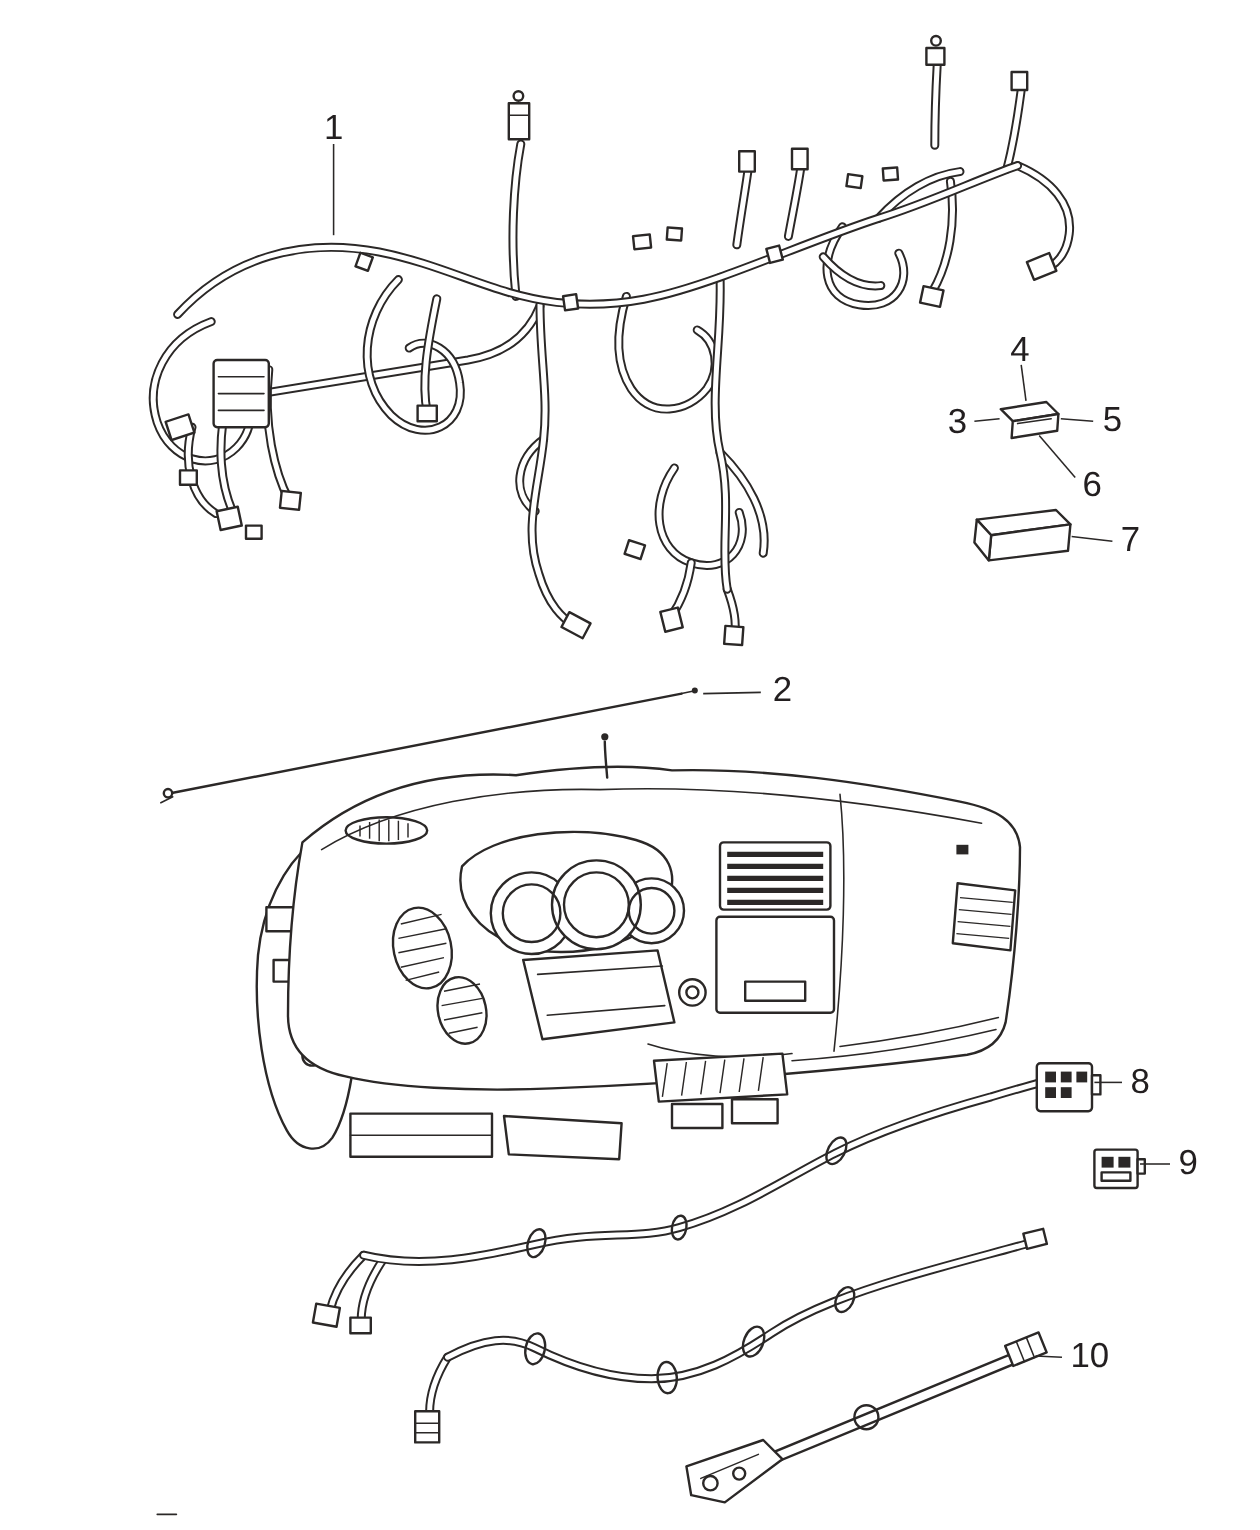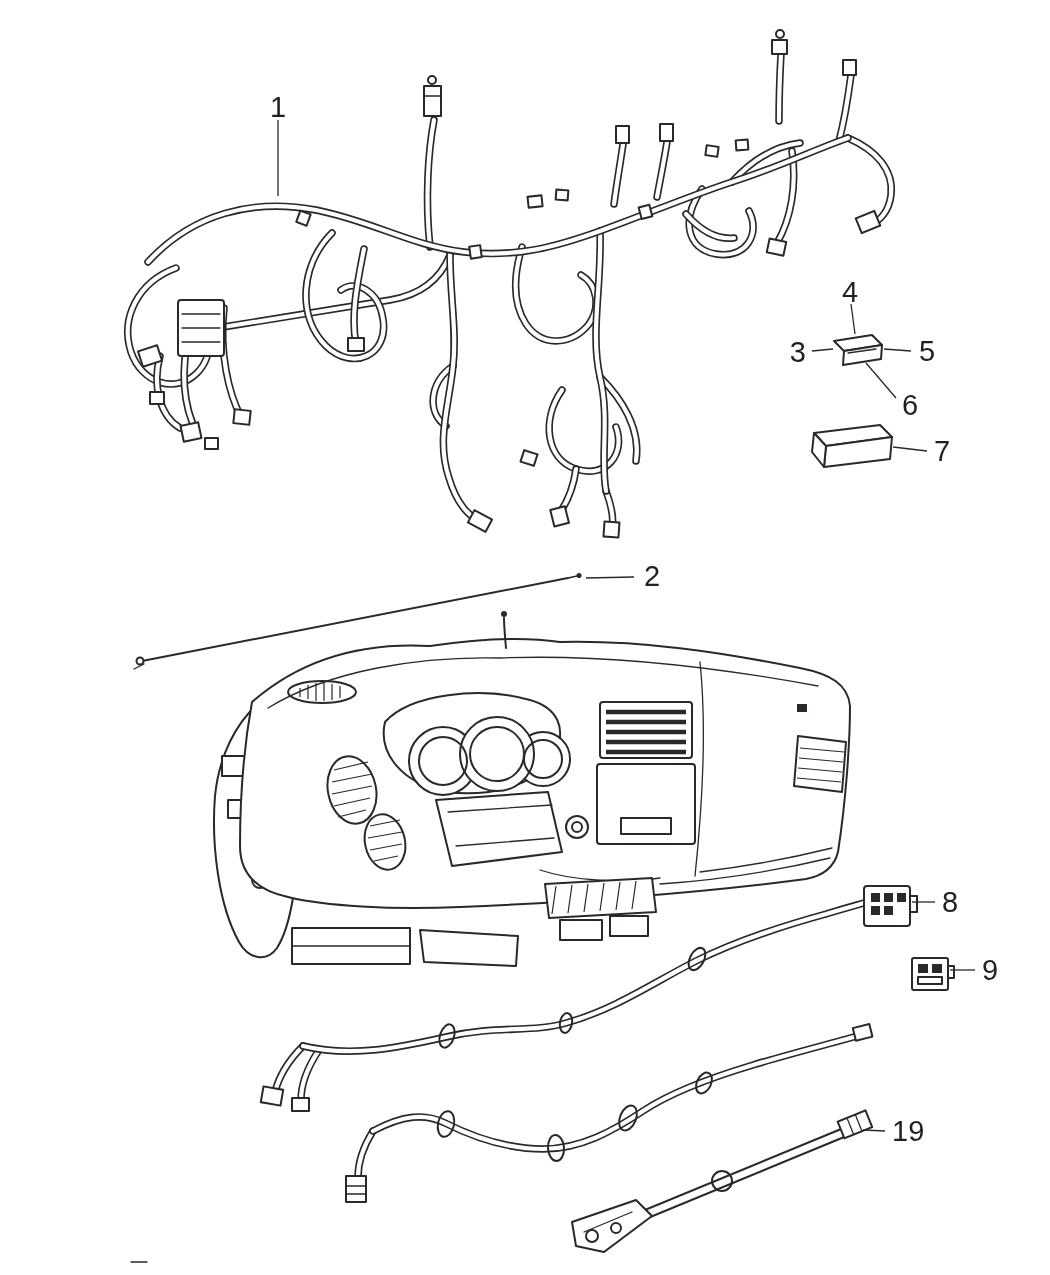--- a/index.html
+++ b/index.html
@@ -308,15 +308,15 @@
 
 <div class="callout cc" style="left:278px;top:107px;"><span>1</span></div>
 <div class="callout cl" style="left:644px;top:576px;"><span>2</span></div>
 <div class="callout cr" style="left:806px;top:352px;"><span>3</span></div>
 <div class="callout cc" style="left:850px;top:292px;"><span>4</span></div>
 <div class="callout cl" style="left:919px;top:351px;"><span>5</span></div>
 <div class="callout cl" style="left:902px;top:405px;"><span>6</span></div>
 <div class="callout cl" style="left:934px;top:451px;"><span>7</span></div>
 <div class="callout cl" style="left:942px;top:902px;"><span>8</span></div>
 <div class="callout cl" style="left:982px;top:970px;"><span>9</span></div>
-<div class="callout cl" style="left:892px;top:1131px;"><span>19</span></div>
+<div class="callout cl" style="left:892px;top:1131px;"><span>10</span></div>
 
 </div>
 
 </body></html>

